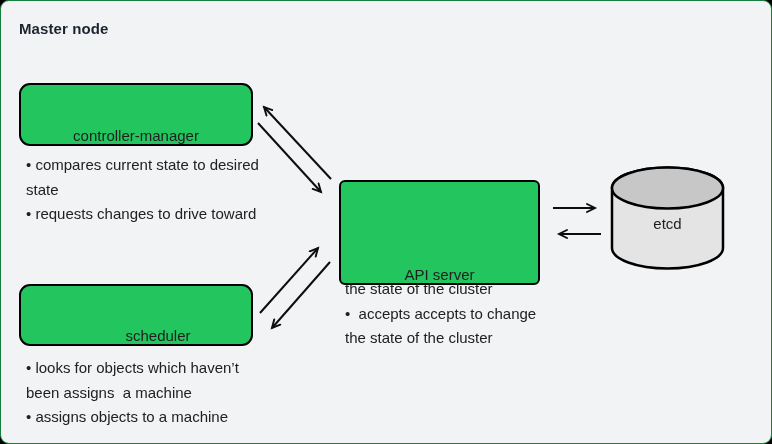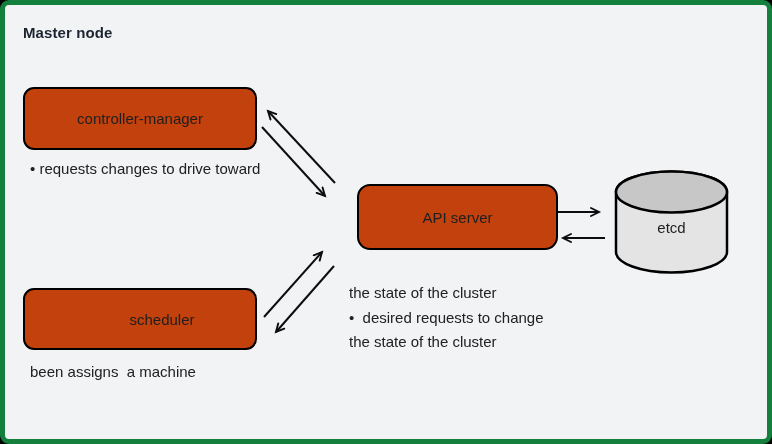--- a/index.html
+++ b/index.html
@@ -7,50 +7,50 @@
     padding: 0;
     background: #000;
     font-family: "Liberation Sans", "DejaVu Sans", sans-serif;
   }
   .canvas {
     position: relative;
     width: 772px;
     height: 444px;
     box-sizing: border-box;
     background: #f2f3f5;
-    border: 5px solid #15803d;
+    border: 1px solid #15803d;
     border-radius: 9px;
     overflow: hidden;
   }
   .diagram-title {
     position: absolute;
     left: 18px;
     top: 19px;
     font-size: 15px;
     font-weight: bold;
     color: #1c2430;
     letter-spacing: 0.1px;
   }
   .node-box {
     position: absolute;
     box-sizing: border-box;
-    background: #c2410c;
+    background: #22c55e;
     border: 2.5px solid #000;
     border-radius: 11px;
     display: flex;
-    align-items: center;
+    align-items: flex-end;
     justify-content: center;
   }
   .node-box .node-label {
     font-size: 15px;
     color: #1f1f1f;
   }
   #box-controller-manager { left: 18px;  top: 82px;  width: 234px; height: 63px; }
   #box-scheduler          { left: 18px;  top: 283px; width: 234px; height: 62px; padding-left: 44px; }
-  #box-api-server         { left: 352px; top: 179px; width: 201px; height: 66px; border-radius: 13px; }
+  #box-api-server         { left: 338px; top: 179px; width: 201px; height: 105px; border-radius: 6px; }
   .etcd-label {
     position: absolute;
     left: 611px;
     top: 214px;
     width: 111px;
     text-align: center;
     font-size: 15px;
     color: #1f1f1f;
   }
   .notes {
@@ -109,27 +109,31 @@
     <span class="node-label">scheduler</span>
   </div>
 
   <div class="node-box" id="box-api-server">
     <span class="node-label">API server</span>
   </div>
 
   <div class="etcd-label">etcd</div>
 
   <div class="notes" id="notes-controller-manager">
+    <div class="note-line">• compares current state to desired</div>
+    <div class="note-line">state</div>
     <div class="note-line">• requests changes to drive toward</div>
   </div>
 
   <div class="notes" id="notes-scheduler">
+    <div class="note-line">• looks for objects which haven’t</div>
     <div class="note-line">been assigns  a machine</div>
+    <div class="note-line">• assigns objects to a machine</div>
   </div>
 
   <div class="notes" id="notes-api-server">
     <div class="note-line">the state of the cluster</div>
-    <div class="note-line">•  desired requests to change</div>
+    <div class="note-line">•  accepts accepts to change</div>
     <div class="note-line">the state of the cluster</div>
   </div>
 
 
 </div>
 
 </body></html>

